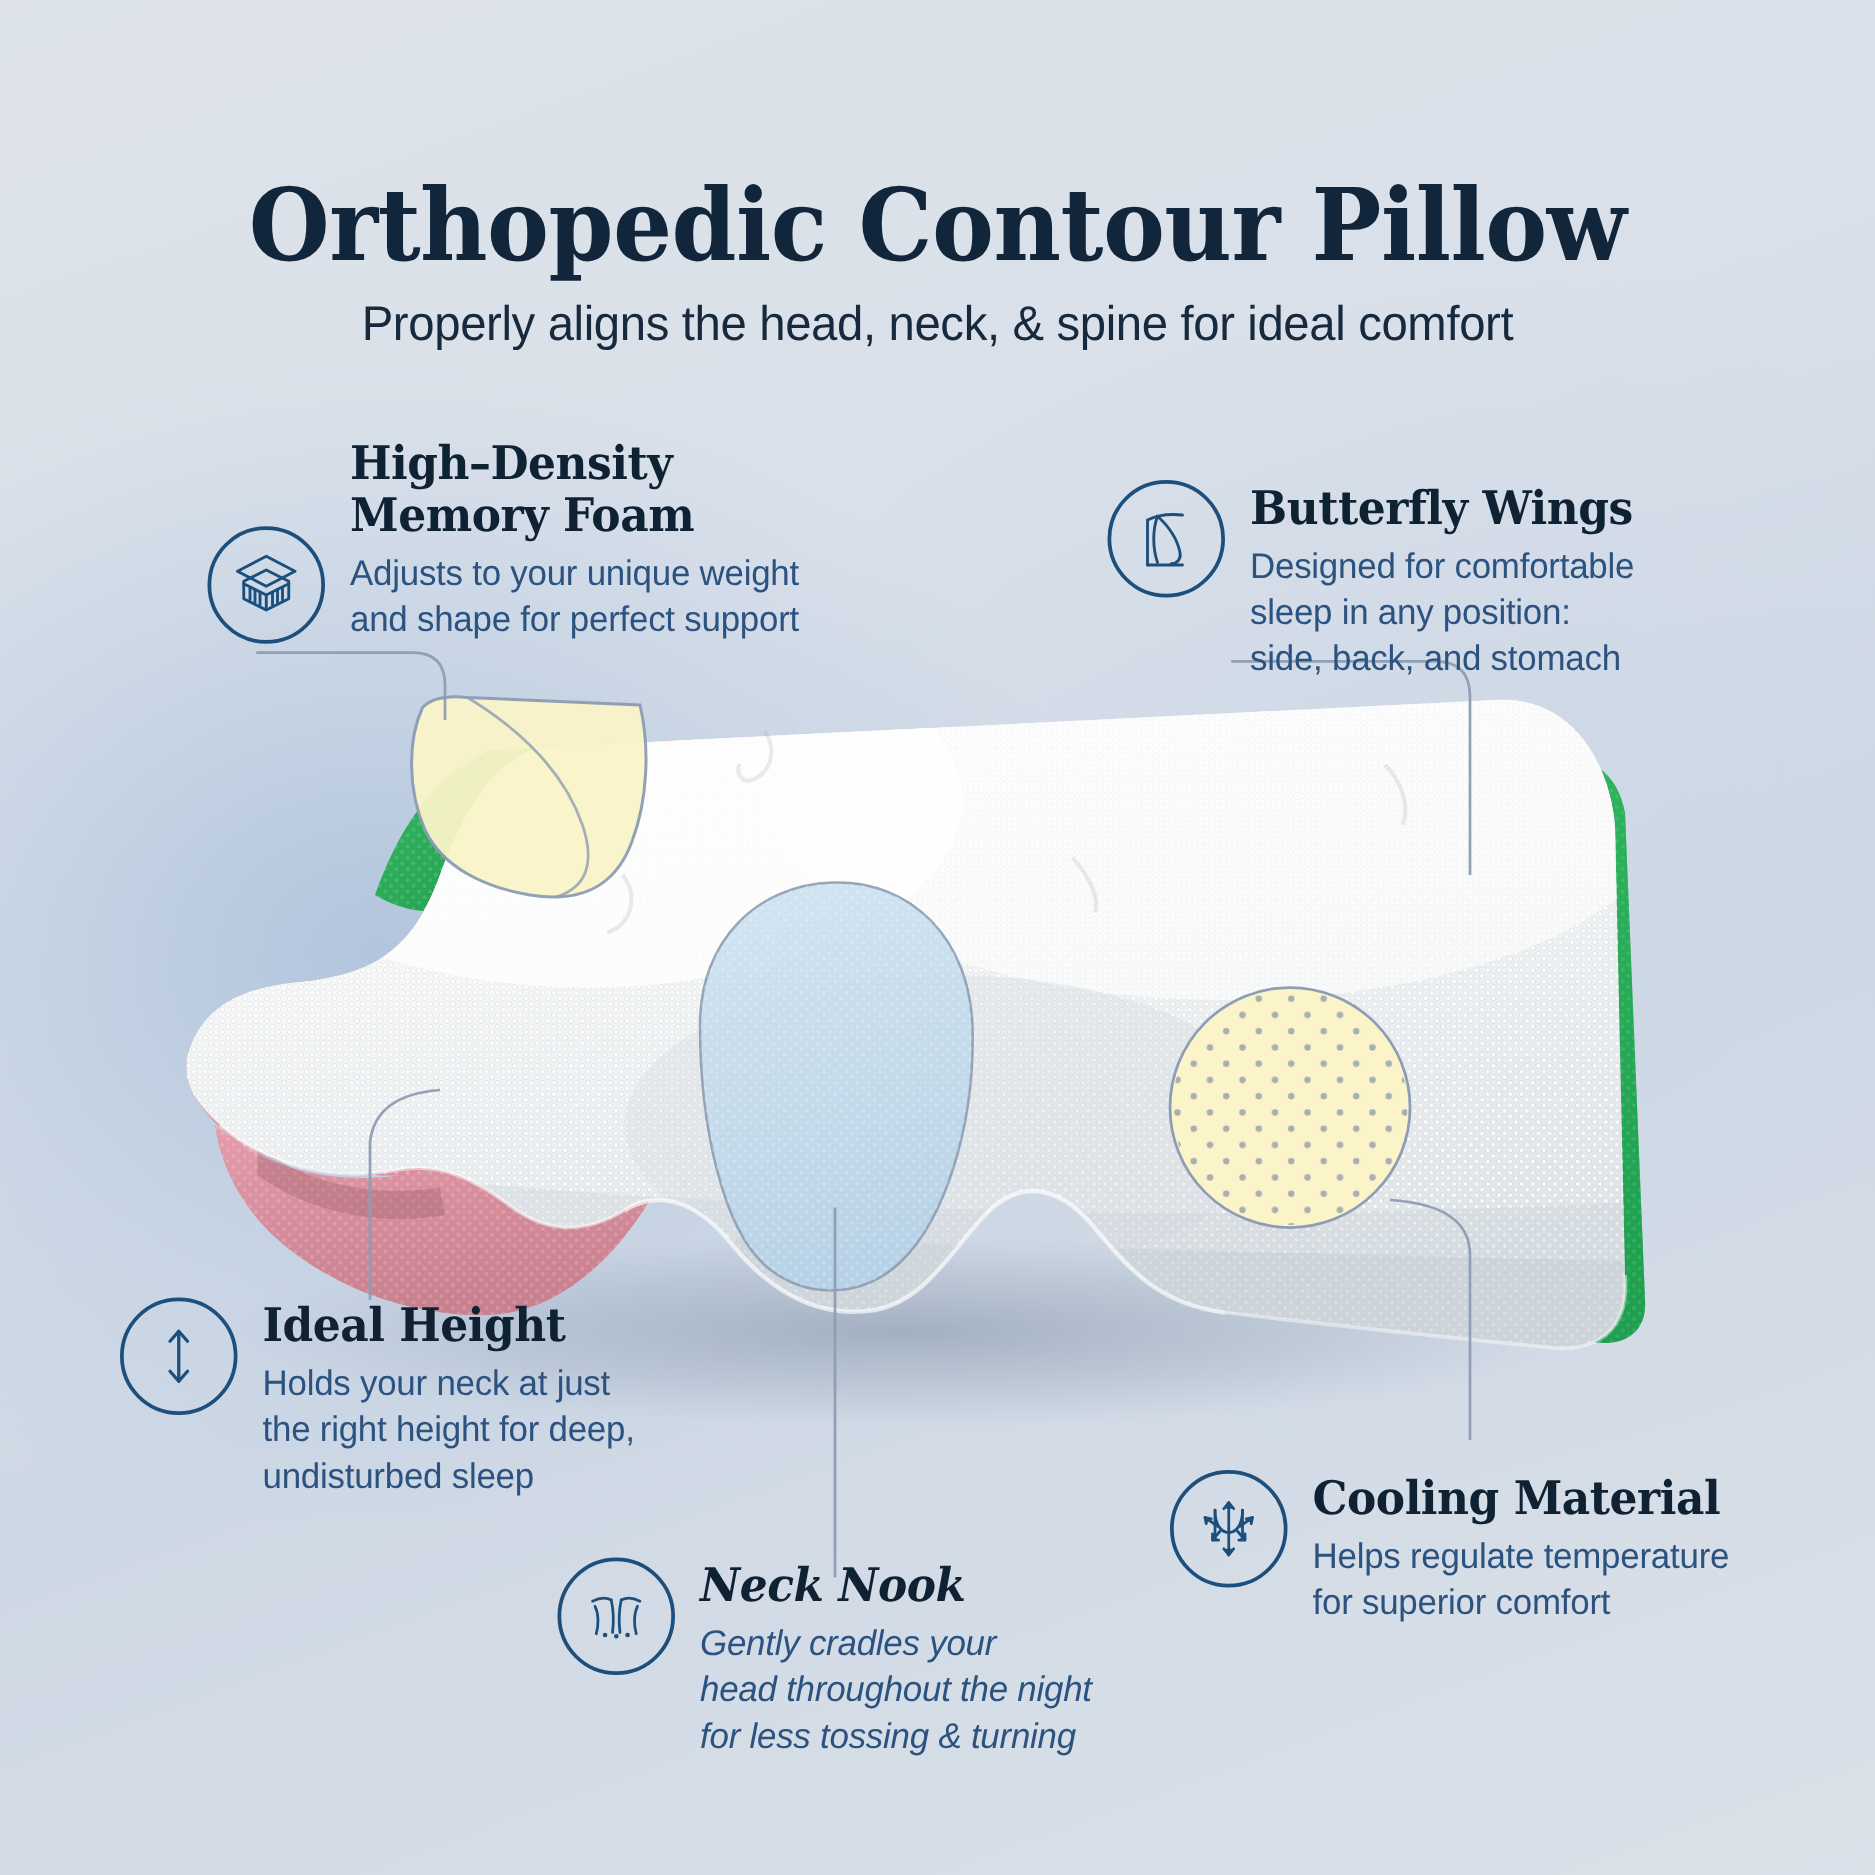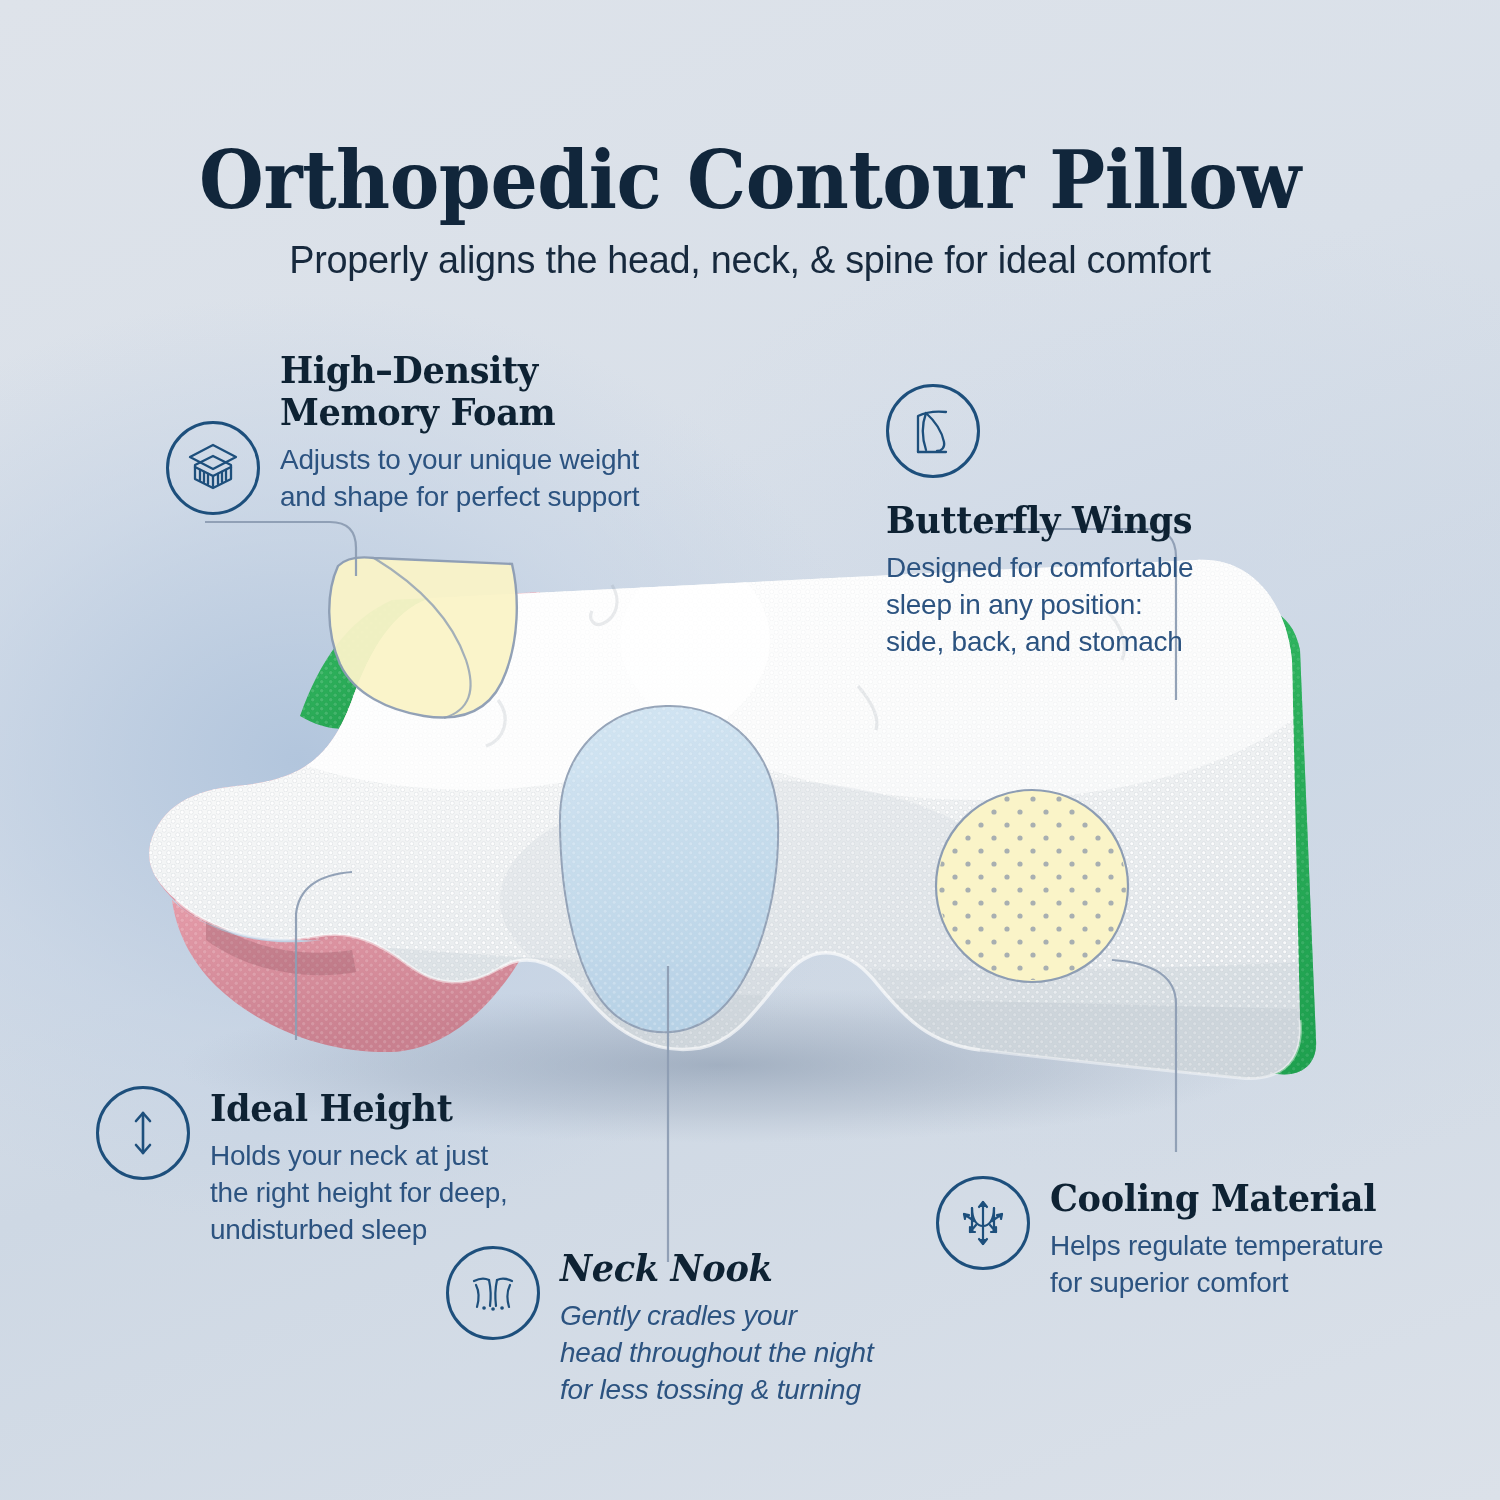--- a/index.html
+++ b/index.html
@@ -45,22 +45,22 @@
     color:#0e2233;letter-spacing:-0.4px;white-space:pre-line;
     transform:scaleX(.95);transform-origin:left center;
   }
   .cdesc{
     margin-top:7px;font-size:28.5px;line-height:1.30;
     color:#2c5380;white-space:pre-line;letter-spacing:-0.2px;
     transform:scaleX(.98);transform-origin:left center;
   }
 
   #c-foam   {left:166px;  top:348px;  width:560px;align-items:flex-end;}
-  #c-wings  {left:886px;  top:384px;  width:520px;flex-direction:column;}
-  #c-height {left:96px;   top:1038px; width:480px;margin-top:48px;}
+  #c-wings  {left:886px;  top:384px;  width:520px;}
+  #c-height {left:96px;   top:1038px; width:480px;}
   #c-nook   {left:446px;  top:1246px; width:520px;font-style:italic;}
   #c-cool   {left:936px;  top:1138px; width:520px;margin-top:38px;}
 
   #c-height .ctext,#c-foam .ctext,#c-wings .ctext,#c-nook .ctext,#c-cool .ctext{min-width:0;}
 
   
   #art{position:absolute;left:0;top:0;width:1500px;height:1500px;pointer-events:none;}
 
   
   #leaders{position:absolute;left:0;top:0;width:1500px;height:1500px;}

